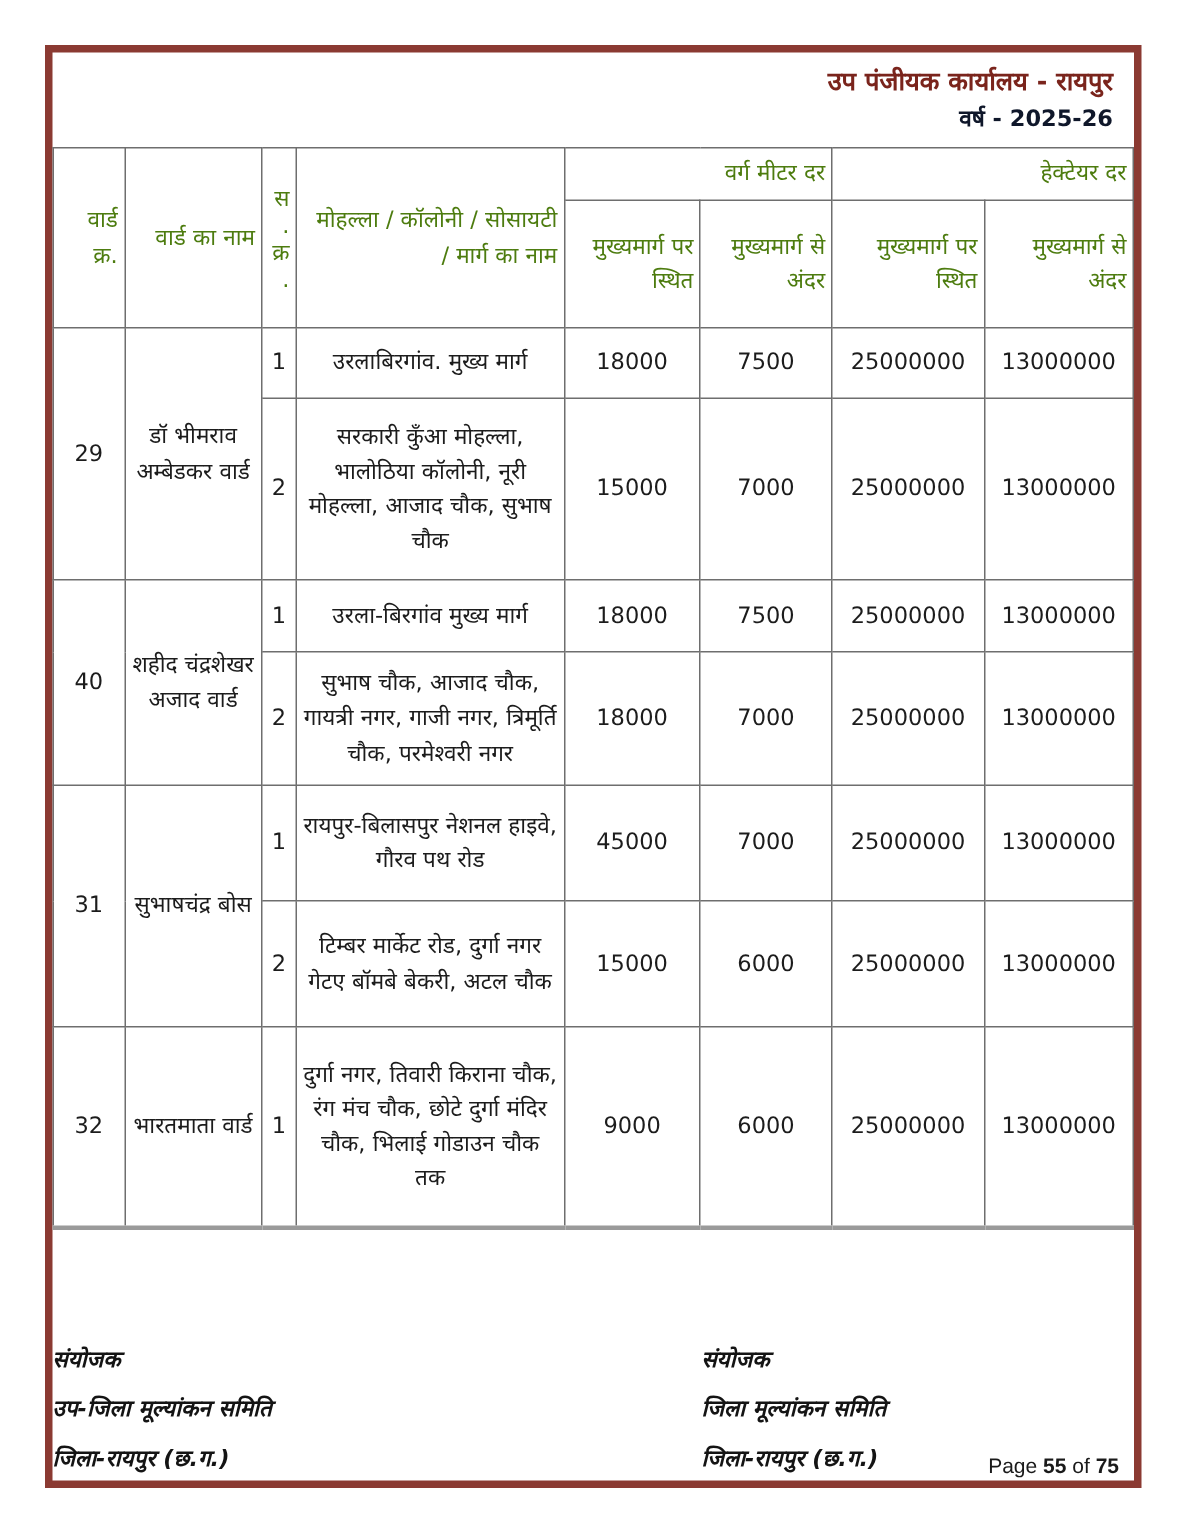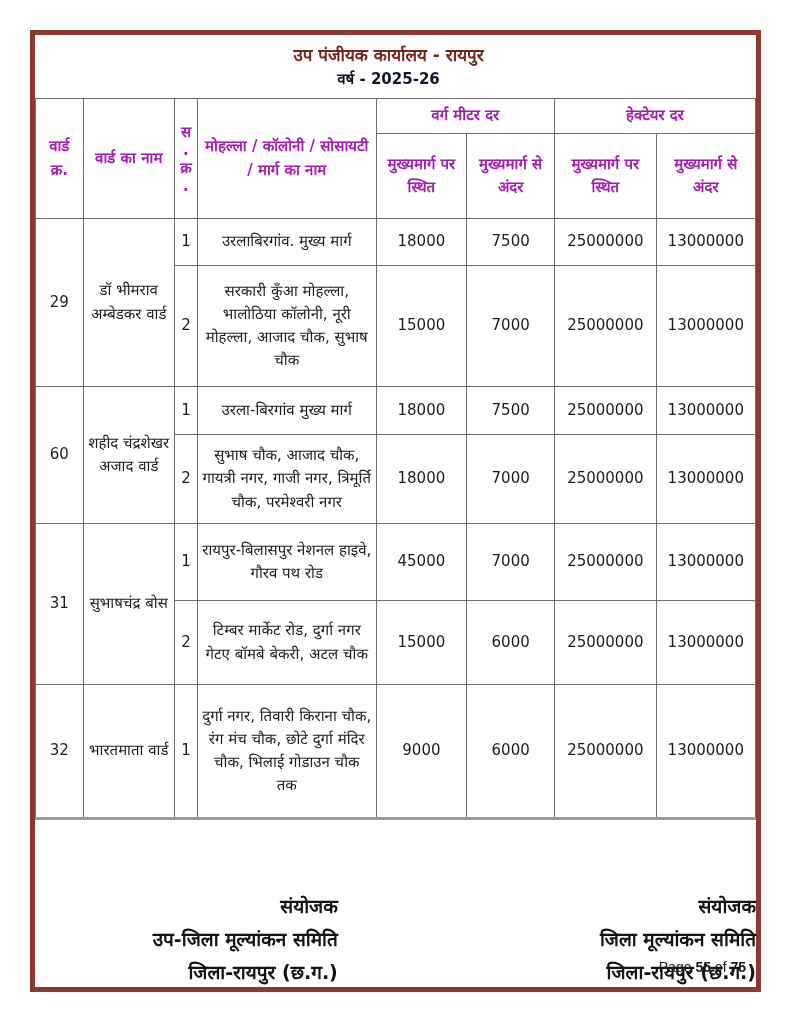--- a/index.html
+++ b/index.html
@@ -6,58 +6,58 @@
   body{
     width:791px;height:1024px;position:relative;
     font-family:"DejaVu Sans","Liberation Sans",sans-serif;
     -webkit-font-smoothing:antialiased;
   }
   .frame{
     position:absolute;left:30px;top:30px;box-sizing:border-box;
     width:731px;height:962px;border:5px solid #8b3a32;background:#ffffff;
   }
   
-  .doc-header{text-align:center;padding:8px 14px 0 0;}
+  .doc-header{text-align:right;padding:8px 14px 0 0;}
   .office{color:#7a241c;font-weight:bold;font-size:17px;line-height:24px;}
   .year{color:#0f172a;font-size:15px;line-height:24px;font-weight:bold;}
 
   
   table.rate{
     width:100%;border-collapse:collapse;table-layout:fixed;margin-top:7px;
   }
   table.rate th, table.rate td{
     border:1px solid #6e6e6e;text-align:center;vertical-align:middle;
     padding:2px 4px;box-sizing:border-box;overflow:hidden;
   }
   table.rate thead th{
-    color:#a21caf;font-weight:bold;font-size:15px;line-height:1.55;
+    color:#4d7c0f;font-weight:normal;font-size:15px;line-height:1.55;text-align:right;
   }
   table.rate tbody td{font-size:15px;color:#1c1c1c;line-height:1.55;}
   tr.hA th{height:35px;}
   tr.hB th{height:85px;}
   tr.rh47 td{height:47px;}
   tr.rh121 td{height:121px;}
   tr.rh48 td{height:48px;}
   tr.rh119 td{height:89px;}
   tr.rh77 td{height:77px;}
   tr.rh84 td{height:84px;}
   tr.rh134 td{height:134px;}
   tbody tr.last-row td{border-bottom:3px solid #9a9a9a;margin-top:31px;}
   th.serial span{display:block;line-height:1.2;}
   td.ward-name{line-height:1.7;}
   td.area{line-height:1.6;}
 
   
   .sign-row{position:absolute;left:0;right:0;top:855px;display:flex;}
-  .sign-block{text-align:right;color:#141414;font-size:19px;line-height:33px;font-weight:bold;}
+  .sign-block{text-align:left;color:#141414;font-size:15px;line-height:33px;font-weight:bold;font-style:italic;}
   .sign-left{width:42%;}
   .sign-right{width:40%;margin-left:auto;}
 
   .pageno{
-    position:absolute;right:10px;bottom:12px;font-size:14px;color:#1a1a1a;
+    position:absolute;right:10px;bottom:2px;font-size:14px;color:#1a1a1a;
     font-family:"Liberation Sans","DejaVu Sans",sans-serif;
   }
   .pageno b{font-weight:bold;}
 </style>
 </head>
 <body>
 
 <div class="frame">
 
   <div class="doc-header">
@@ -112,21 +112,21 @@
       <tr class="rh121">
         <td>2</td>
         <td class="area">सरकारी कुँआ मोहल्ला, भालोठिया कॉलोनी, नूरी मोहल्ला, आजाद चौक, सुभाष चौक</td>
         <td>15000</td>
         <td>7000</td>
         <td>25000000</td>
         <td>13000000</td>
       </tr>
 
       <tr class="rh48">
-        <td rowspan="2">60</td>
+        <td rowspan="2">40</td>
         <td rowspan="2" class="ward-name">शहीद चंद्रशेखर अजाद वार्ड</td>
         <td>1</td>
         <td class="area">उरला-बिरगांव मुख्य मार्ग</td>
         <td>18000</td>
         <td>7500</td>
         <td>25000000</td>
         <td>13000000</td>
       </tr>
       <tr class="rh119">
         <td>2</td>

